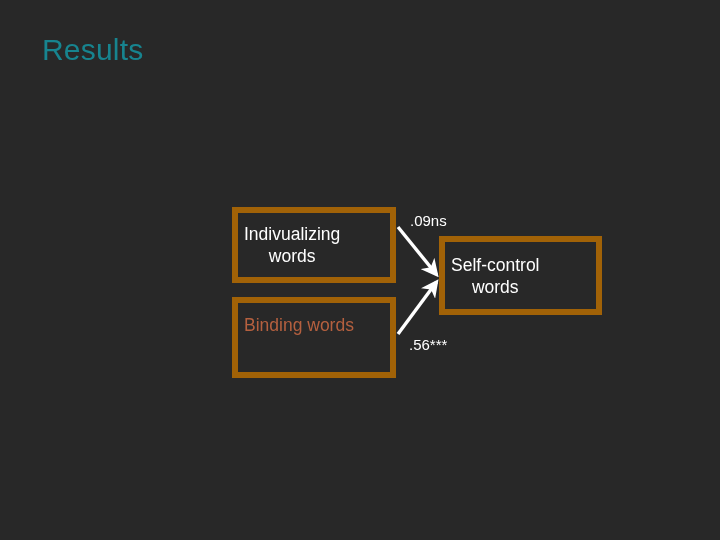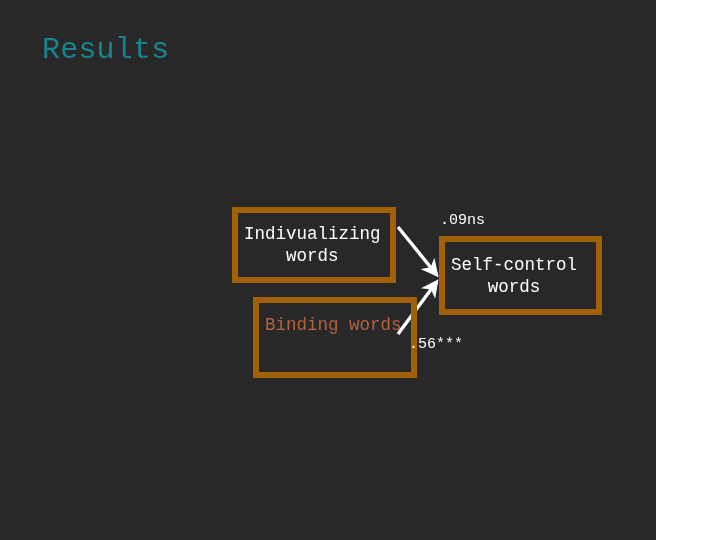--- a/index.html
+++ b/index.html
@@ -7,24 +7,23 @@
     padding: 0;
   }
   body {
     width: 720px;
     height: 540px;
     overflow: hidden;
     font-family: "Liberation Sans", sans-serif;
   }
   #slide {
     position: relative;
-    width: 656px;
+    width: 720px;
     height: 540px;
     background: #282828;
-    font-family: Liberation Mono, monospace;
   }
   #slide-title {
     position: absolute;
     left: 42px;
     top: 33px;
     font-size: 30px;
     line-height: 34px;
     color: #17848f;
     letter-spacing: 0.2px;
     white-space: nowrap;
@@ -58,21 +57,20 @@
     top: 207px;
     width: 164px;
     height: 76px;
   }
   #node-binding {
     left: 232px;
     top: 297px;
     width: 164px;
     height: 81px;
     align-items: flex-start;
-    margin-left: 21px;
   }
   #node-binding .node-label {
     color: #b5603f;
     padding-top: 11px;
   }
   #node-selfcontrol {
     left: 439px;
     top: 236px;
     width: 163px;
     height: 79px;
@@ -88,21 +86,20 @@
   .edge-label {
     position: absolute;
     font-size: 15px;
     line-height: 17px;
     color: #ffffff;
     white-space: nowrap;
   }
   #edge-label-top {
     left: 410px;
     top: 212px;
-    margin-left: 30px;
   }
   #edge-label-bottom {
     left: 409px;
     top: 336px;
   }
 </style>
 </head>
 <body>
 
 <div id="slide">

